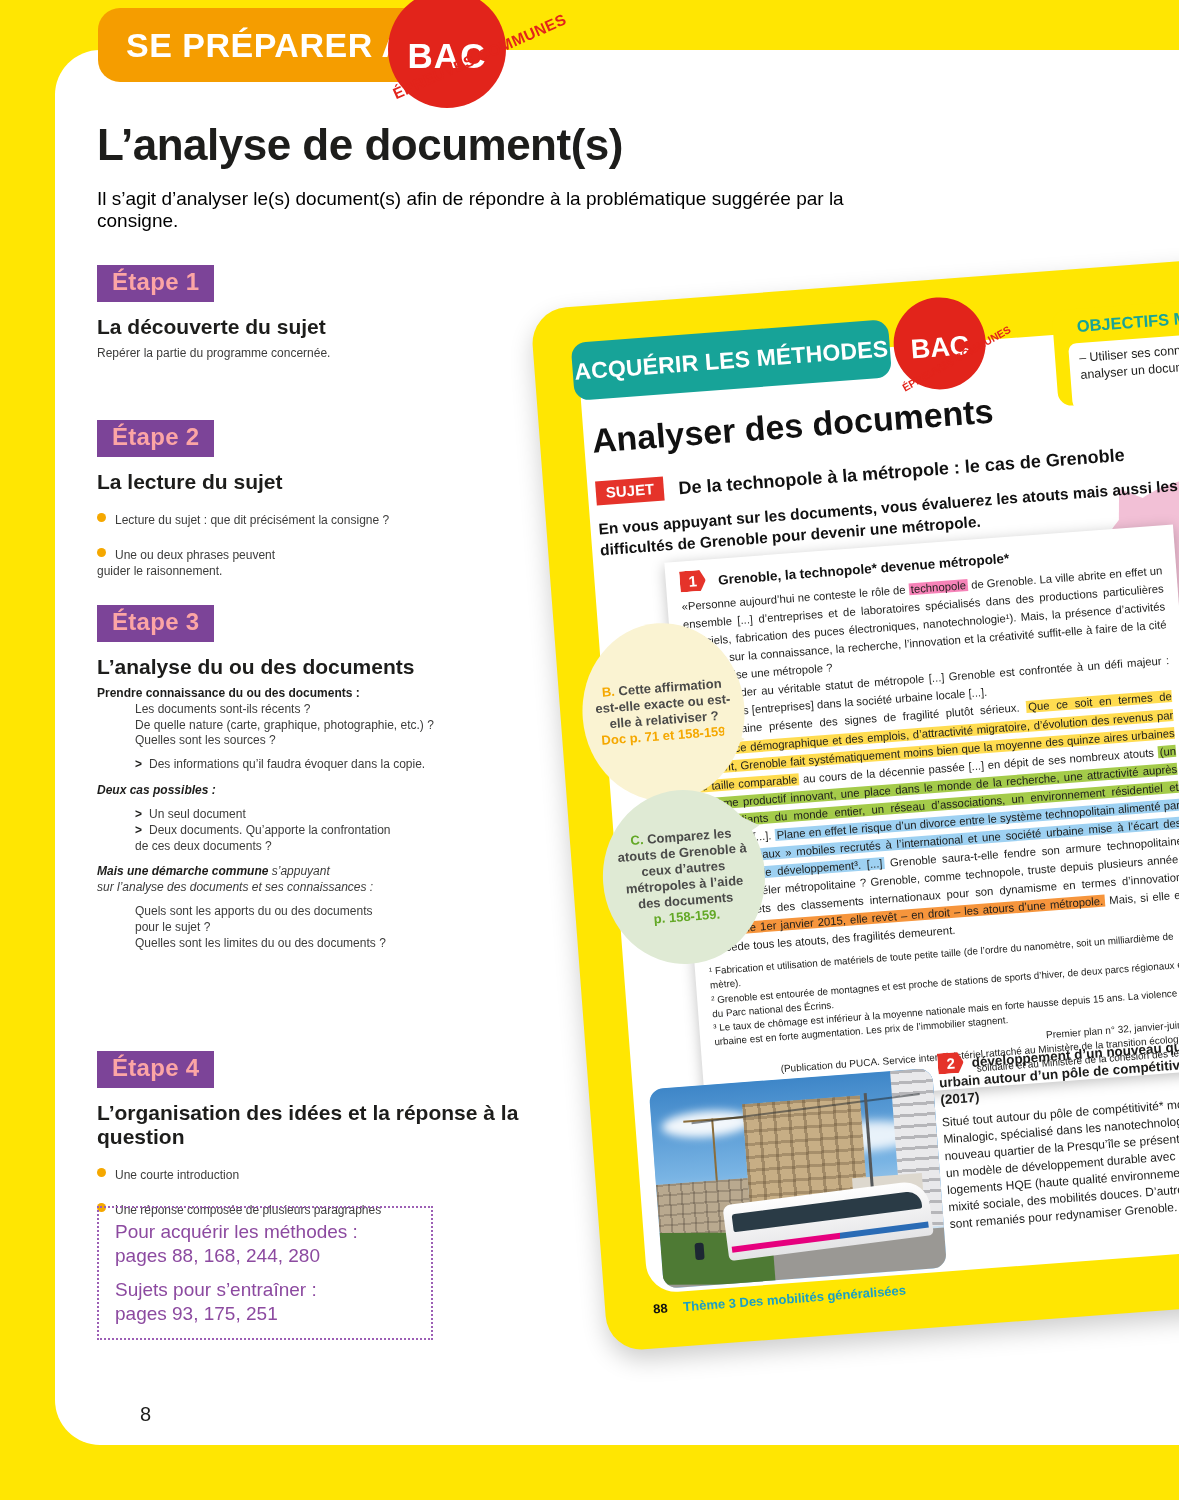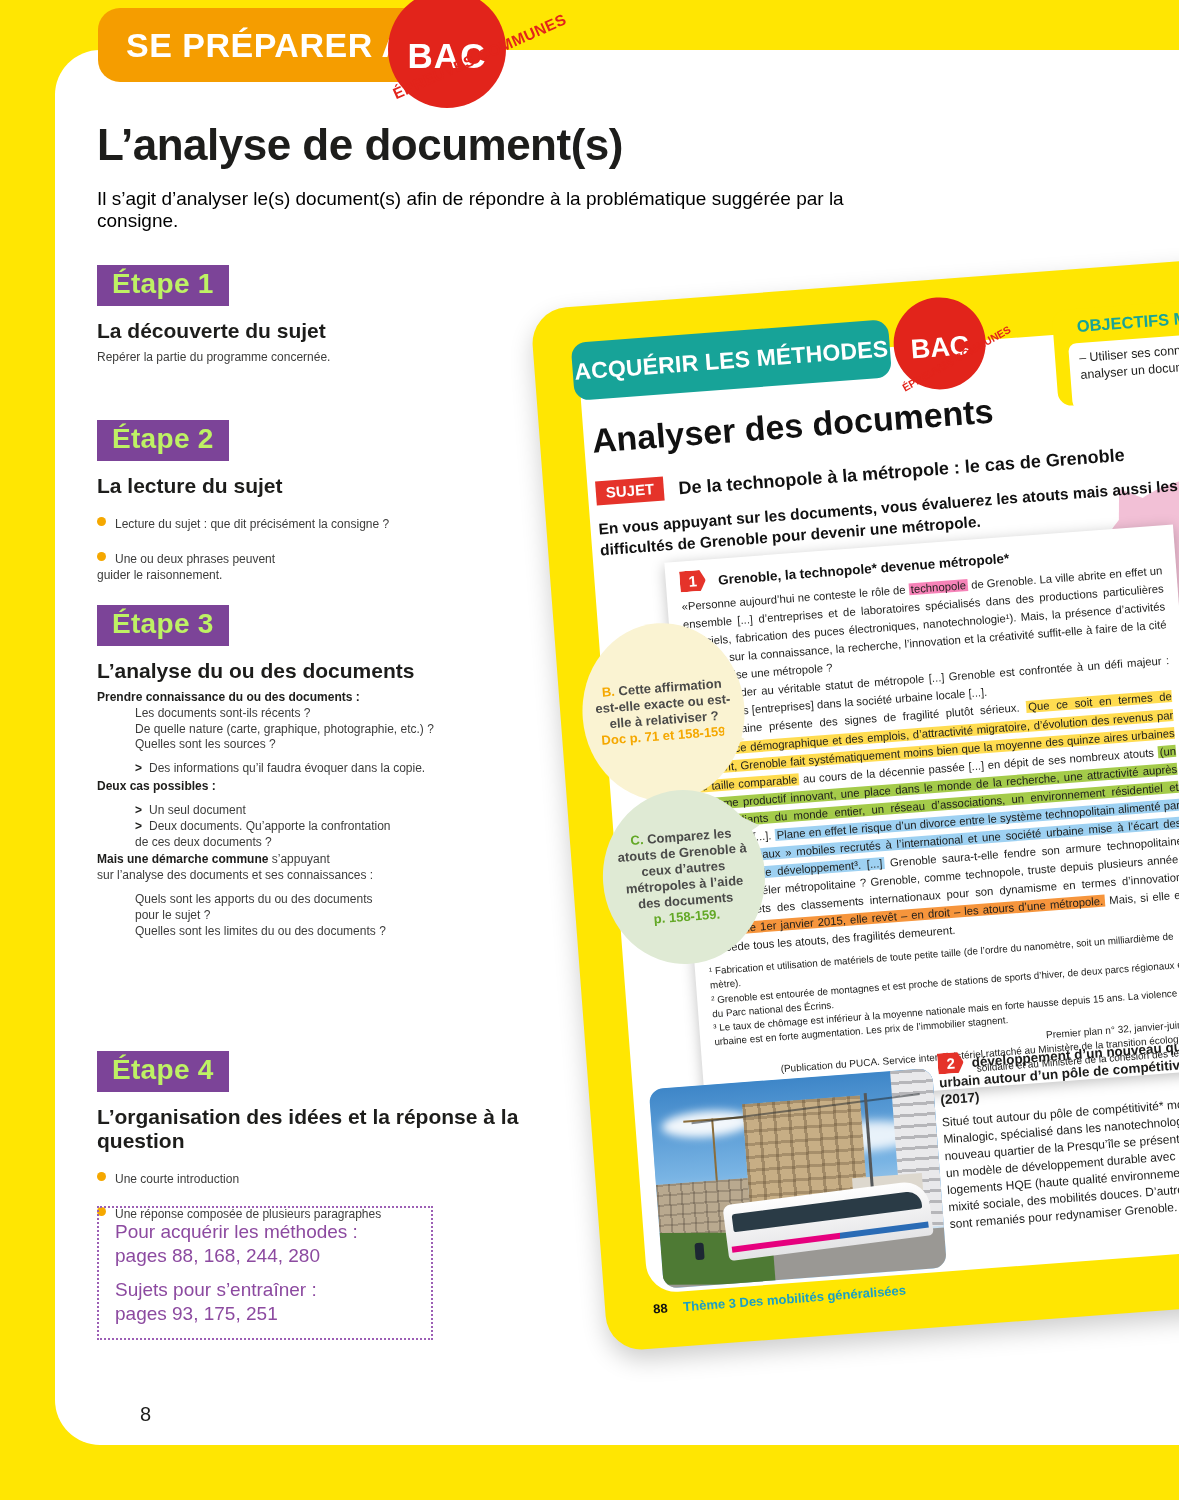--- a/index.html
+++ b/index.html
@@ -16,31 +16,31 @@
           display:flex;align-items:center;justify-content:center;}
   .bac-circle span{color:#fff;font-weight:800;font-size:35px;letter-spacing:1px;margin-top:14px;}
   .epreuves{position:absolute;left:394px;top:86px;width:190px;color:#E2241B;font-weight:800;font-size:15.5px;
           transform:rotate(-24deg);transform-origin:0 50%;letter-spacing:.4px;white-space:nowrap;}
 
   .h1{position:absolute;left:97px;top:120px;font-size:44px;font-weight:800;color:#1d1d1b;letter-spacing:-.5px;}
   .intro{position:absolute;left:97px;top:188px;width:760px;font-size:19px;color:#000000;}
 
   
   .etape{position:absolute;left:97px;width:470px;}
-  .etape-label{display:inline-block;background:#7C4498;color:#bef264;font-weight:800;font-size:28px;
+  .etape-label{display:inline-block;background:#7C4498;color:#fca5a5;font-weight:800;font-size:24px;
           padding:3px 15px 6px;letter-spacing:.3px;}
   .etape-h{font-size:21px;font-weight:800;color:#1d1d1b;margin:13px 0 7px;}
   .etape-body{font-size:12px;line-height:1.32;color:#3C3C3B;}
   .li{margin:19px 0;}
   .dot{display:inline-block;width:9px;height:9px;border-radius:50%;background:#F5A800;margin-right:9px;vertical-align:2px;}
   .arr::before{content:">";font-weight:800;color:#1d1d1b;margin-right:7px;}
   .ind{margin-left:38px;}
   .nw{white-space:nowrap;}
   .b{font-weight:bold;color:#1d1d1b;}
-  .mt8{margin-top:8px;} .mt14{margin-top:2px;}
+  .mt8{margin-top:8px;} .mt14{margin-top:10px;font-style:italic;}
 
   .refbox{position:absolute;left:97px;top:1206px;width:300px;border:2px dotted #9C5FB5;
           padding:12px 16px;color:#8C4AA0;font-size:19px;line-height:1.28;}
   .refbox .grp+.grp{margin-top:9px;}
   .pagenum{position:absolute;left:140px;top:1403px;font-size:20px;color:#1d1d1b;}
 
   
   .mini{position:absolute;left:530px;top:310px;width:740px;height:1045px;background:#FFE602;border-radius:36px;
           transform:rotate(-4.3deg);transform-origin:0 0;box-shadow:0 10px 25px rgba(0,0,0,.20);}
   .mini-white{position:absolute;left:44px;top:64px;width:700px;height:926px;background:#fff;border-radius:30px 0 0 30px;}

